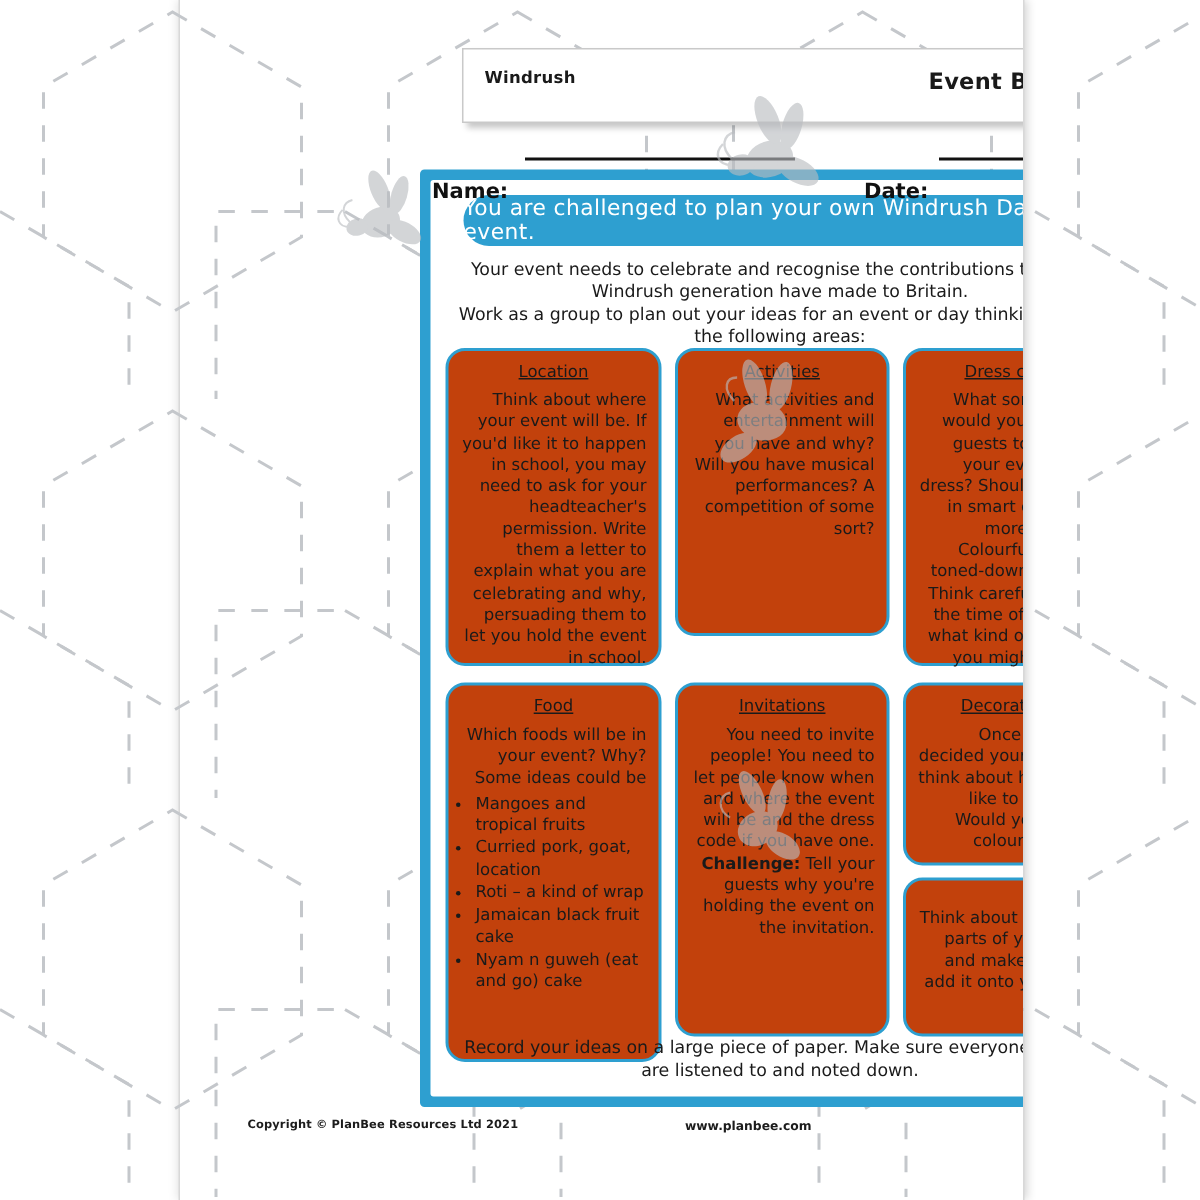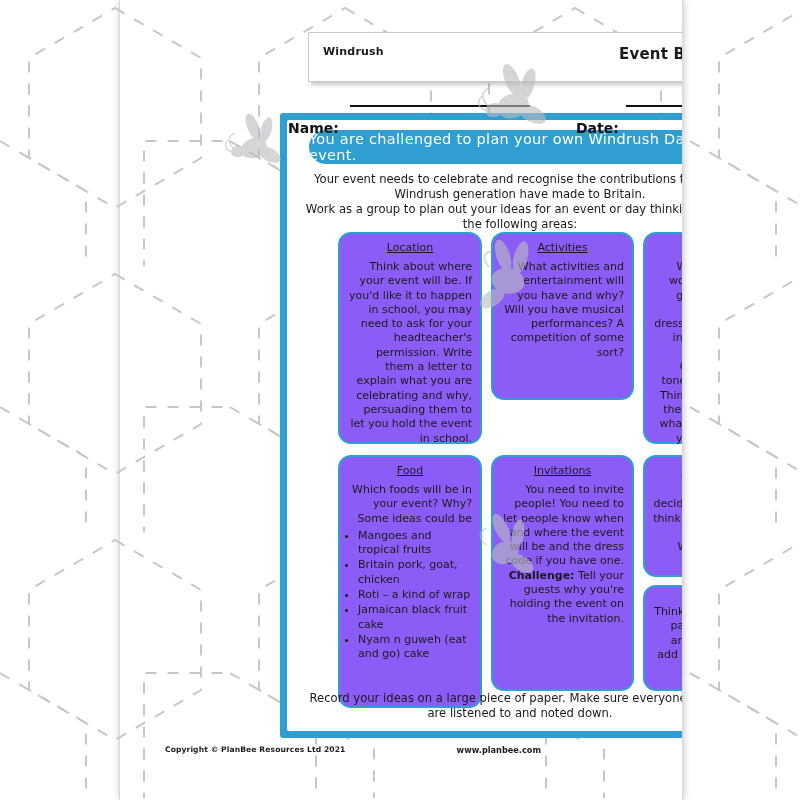--- a/index.html
+++ b/index.html
@@ -79,46 +79,45 @@
   .intro{
     position:absolute;left:16px;top:52px;width:434px;
     text-align:center;font-size:11.6px;line-height:15px;color:#1a1a1a;
   }
   .intro p{margin:0;}
 
   
   .cards{position:absolute;left:10px;top:112px;width:446px;}
   .card{
     position:absolute;
-    background:#8b5cf6;
+    background:#c2410c;
     border:2.2px solid #2e9fd0;
     border-radius:13px;
     box-sizing:border-box;
-    margin-left:41px;
   }
   .card .head{
     text-align:center;font-size:11px;color:#1a1a1a;
     text-decoration:underline;
     margin:7px 0 6px 0;
   }
   .card .body{
     font-size:11px;line-height:14.3px;color:#1a1a1a;
     text-align:right;padding:0 8px;
   }
   .card .body.lead{padding-bottom:2px;}
   .card ul{
     margin:1px 0 0 0;padding:0 4px 0 18px;text-align:left;
     font-size:11px;line-height:14.3px;color:#1a1a1a;
   }
   .card ul li{margin:0 0 1px 0;}
   .bold{font-weight:bold;}
 
   
   #card-location    {left:0px;   top:0px;   width:144px; height:212px;}
-  #card-activities  {left:153px; top:0px;   width:143px; height:168px;}
+  #card-activities  {left:153px; top:0px;   width:143px; height:192px;}
   #card-dress       {left:305px; top:0px;   width:143px; height:212px;}
   #card-food        {left:0px;   top:223px; width:144px; height:253px;}
   #card-invitations {left:153px; top:223px; width:143px; height:236px;}
   #card-decorations {left:305px; top:223px; width:143px; height:122px;}
   #card-other       {left:305px; top:353px; width:143px; height:106px;}
   #card-other .body{padding-top:18px;}
 
   
   .closing{
     position:absolute;left:16px;bottom:10px;width:434px;
@@ -193,21 +192,21 @@
         <div class="card" id="card-dress">
           <div class="head">Dress code</div>
           <div class="body">What sort of thing would you like your guests to wear? Is your event fancy dress? Should they be in smart clothes or more relaxed? Colourful or more toned-down colours? Think carefully about the time of year and what kind of weather you might expect.</div>
         </div>
 
         <div class="card" id="card-food">
           <div class="head">Food</div>
           <div class="body lead">Which foods will be in your event? Why? Some ideas could be</div>
           <ul>
               <li>Mangoes and tropical fruits</li>
-              <li>Britain pork, goat, chicken</li>
+              <li>Curried pork, goat, location</li>
               <li>Roti – a kind of wrap</li>
               <li>Jamaican black fruit cake</li>
               <li>Nyam n guweh (eat and go) cake</li>
             </ul>
         </div>
 
         <div class="card" id="card-invitations">
           <div class="head">Invitations</div>
           <div class="body">You need to invite people! You need to let people know when and where the event will be and the dress code if you have one.</div>
           <div class="body">

